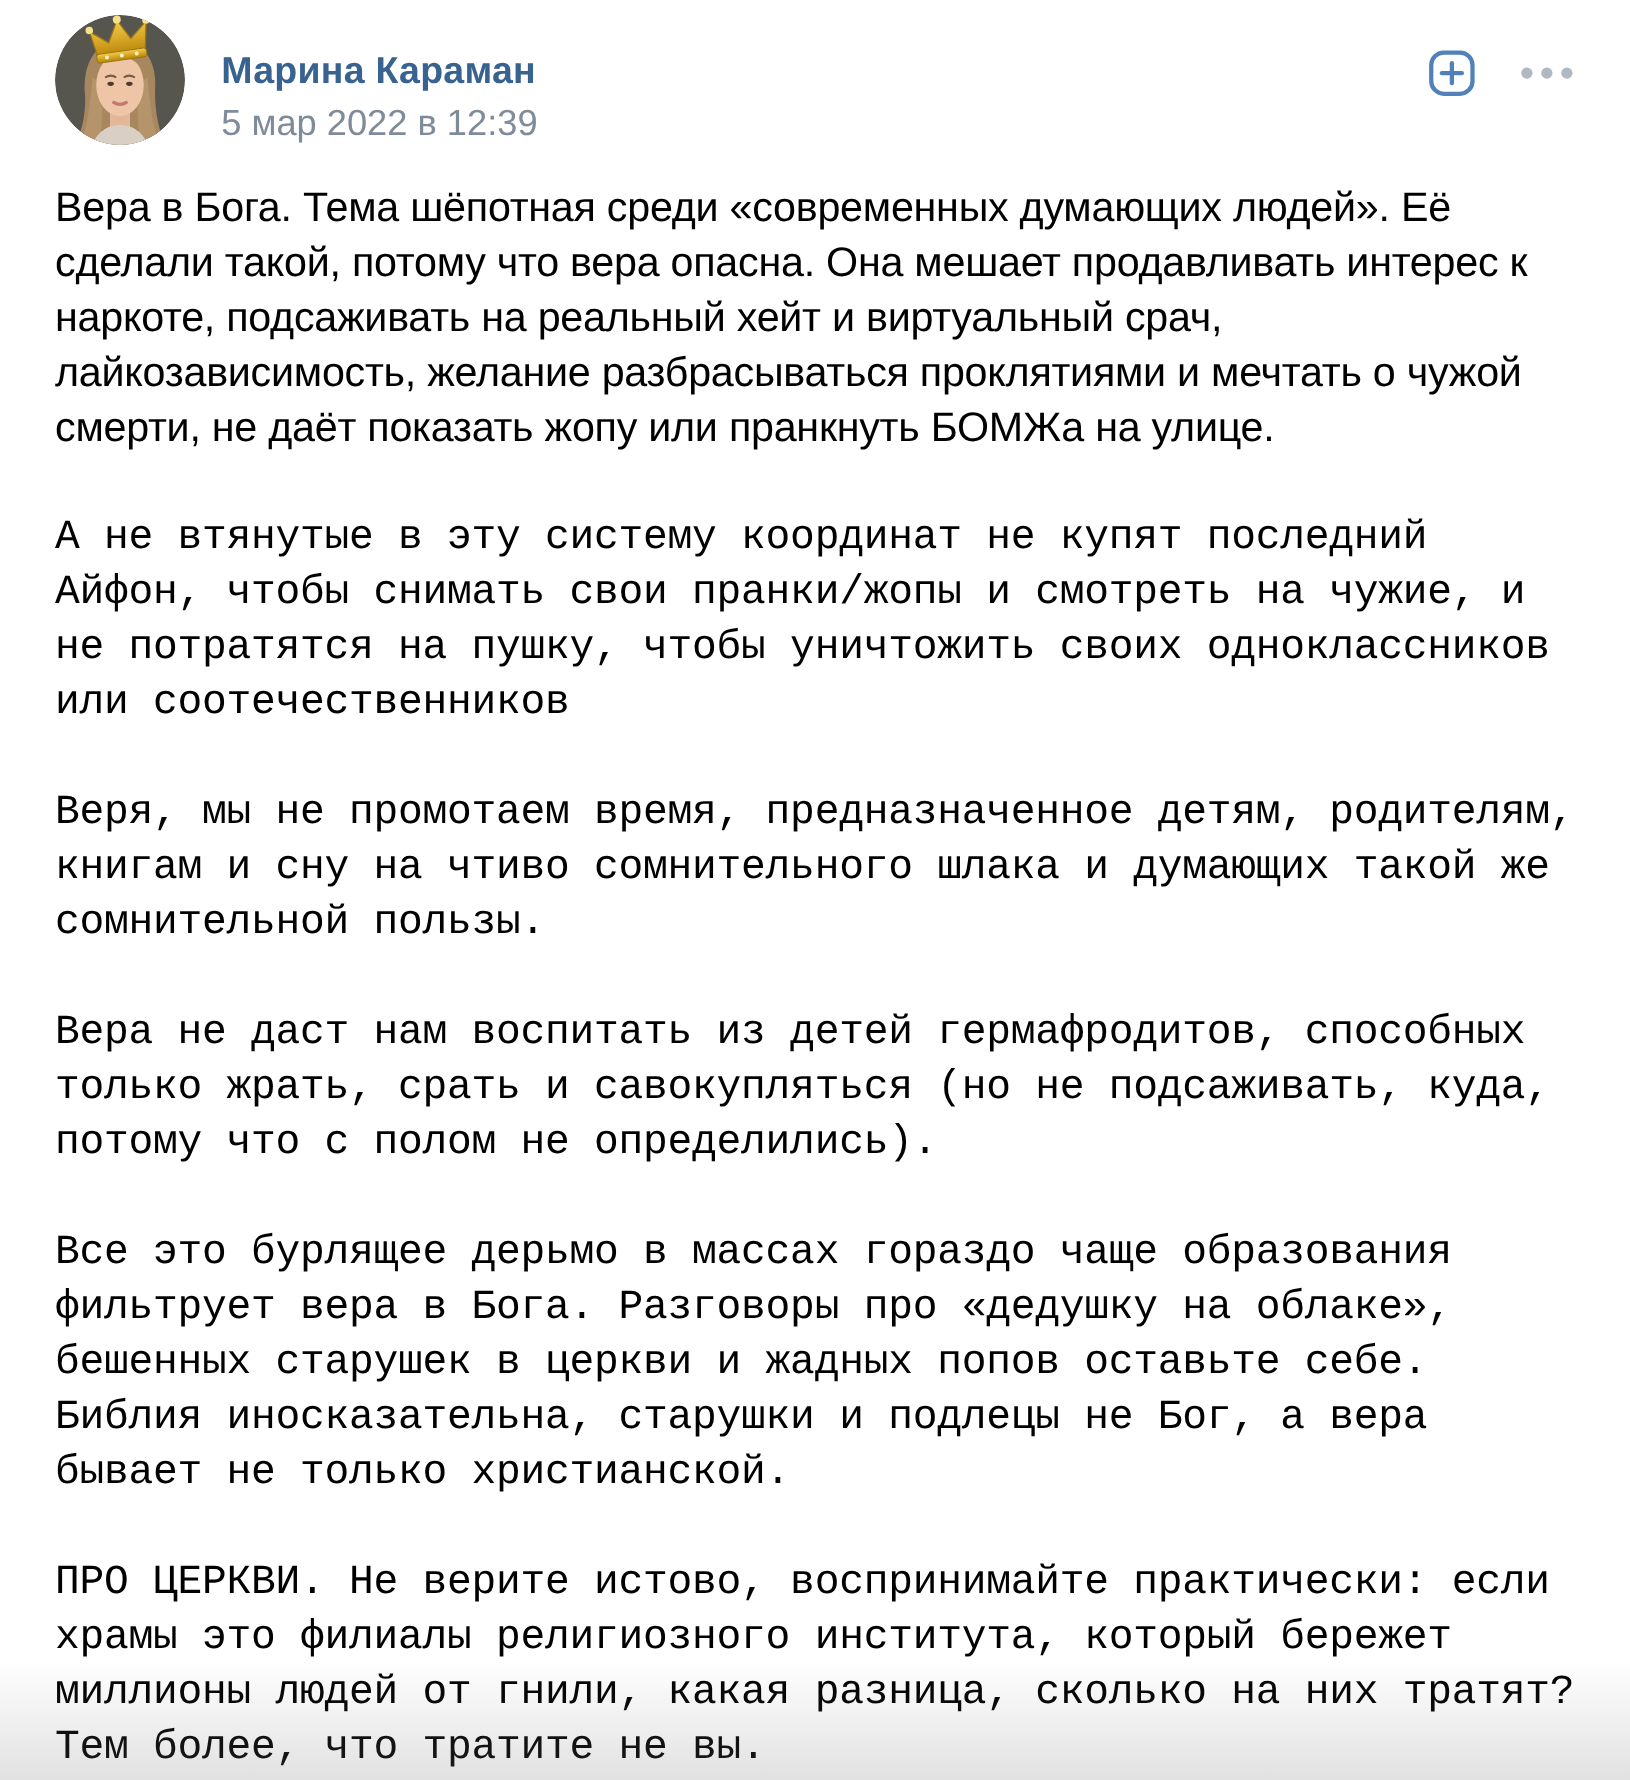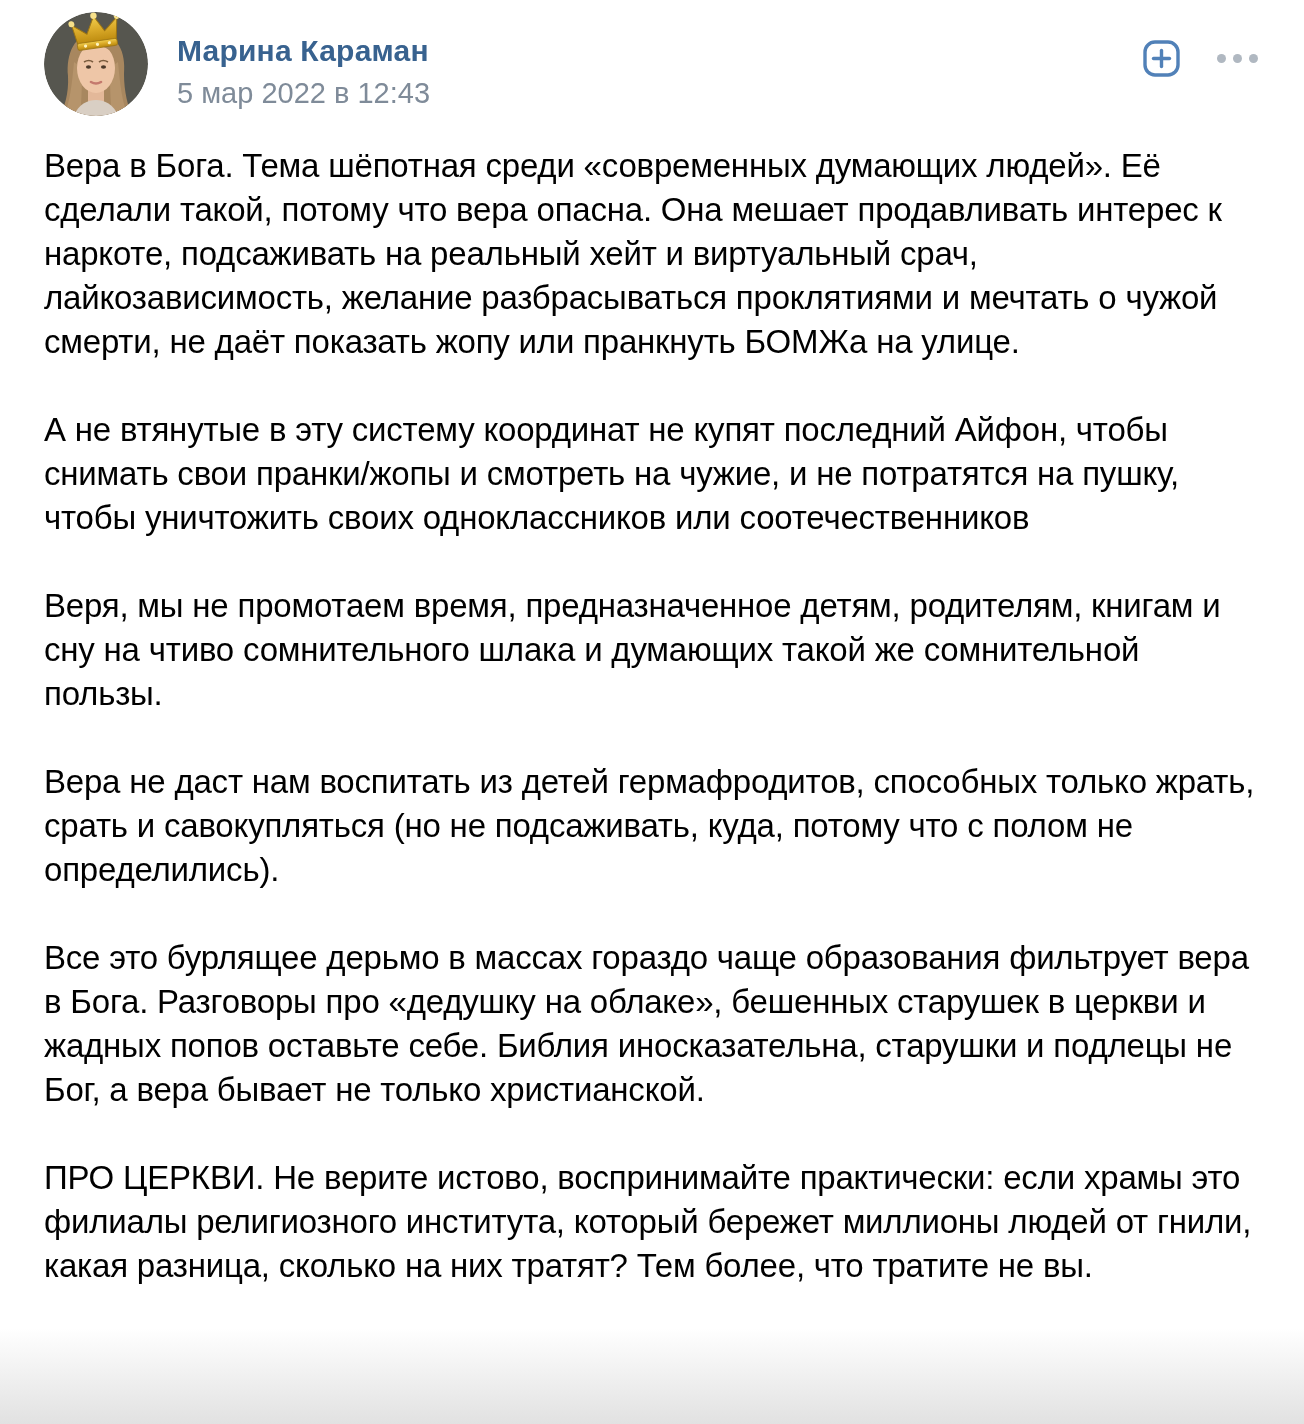--- a/index.html
+++ b/index.html
@@ -12,21 +12,21 @@
     position: relative;
   }
   .post {
     width: 1304px;
     height: 1424px;
     position: relative;
   }
   .post-header {
     position: relative;
     display: flex;
-    align-items: center;
+    align-items: flex-end;
     padding: 12px 46px 0 44px;
     height: 116px;
   }
   .avatar {
     width: 104px;
     height: 104px;
     border-radius: 50%;
     overflow: hidden;
     flex: 0 0 auto;
     cursor: pointer;
@@ -83,20 +83,21 @@
   .post-text {
     margin-top: 28px;
     padding: 0 40px 0 44px;
     font-size: 33px;
     line-height: 44px;
     color: #000000;
     letter-spacing: -0.2px;
   }
   .post-text p + p {
     margin-top: 44px;
+    font-family: Liberation Mono, monospace;
   }
   .bottom-fade {
     position: absolute;
     left: 0;
     bottom: 0;
     width: 100%;
     height: 96px;
     pointer-events: none;
     background: linear-gradient(to bottom, rgba(120,120,120,0) 0%, rgba(120,120,120,0.22) 100%);
   }
@@ -149,21 +150,21 @@
             <circle cx="40" cy="32.5" r="1.6" fill="#fdf3c0"></circle>
             <circle cx="52" cy="32.5" r="1.6" fill="#fdf3c0"></circle>
             <circle cx="64" cy="32.5" r="1.6" fill="#fdf3c0"></circle>
           </g>
         </g>
       </svg>
     </div>
 
     <div class="author-block">
       <a class="author-name">Марина Караман</a>
-      <div class="post-date">5 мар 2022 в 12:43</div>
+      <div class="post-date">5 мар 2022 в 12:39</div>
     </div>
 
     <div class="header-actions">
       <span class="bookmark-btn">
         <svg width="37" height="37" viewBox="0 0 37 37">
           <rect x="2" y="2" width="33" height="33" rx="10" fill="none" stroke="#5181b8" stroke-width="3.4"></rect>
           <line x1="18.5" y1="10.5" x2="18.5" y2="26.5" stroke="#5181b8" stroke-width="3.4" stroke-linecap="round"></line>
           <line x1="10.5" y1="18.5" x2="26.5" y2="18.5" stroke="#5181b8" stroke-width="3.4" stroke-linecap="round"></line>
         </svg>
       </span>

